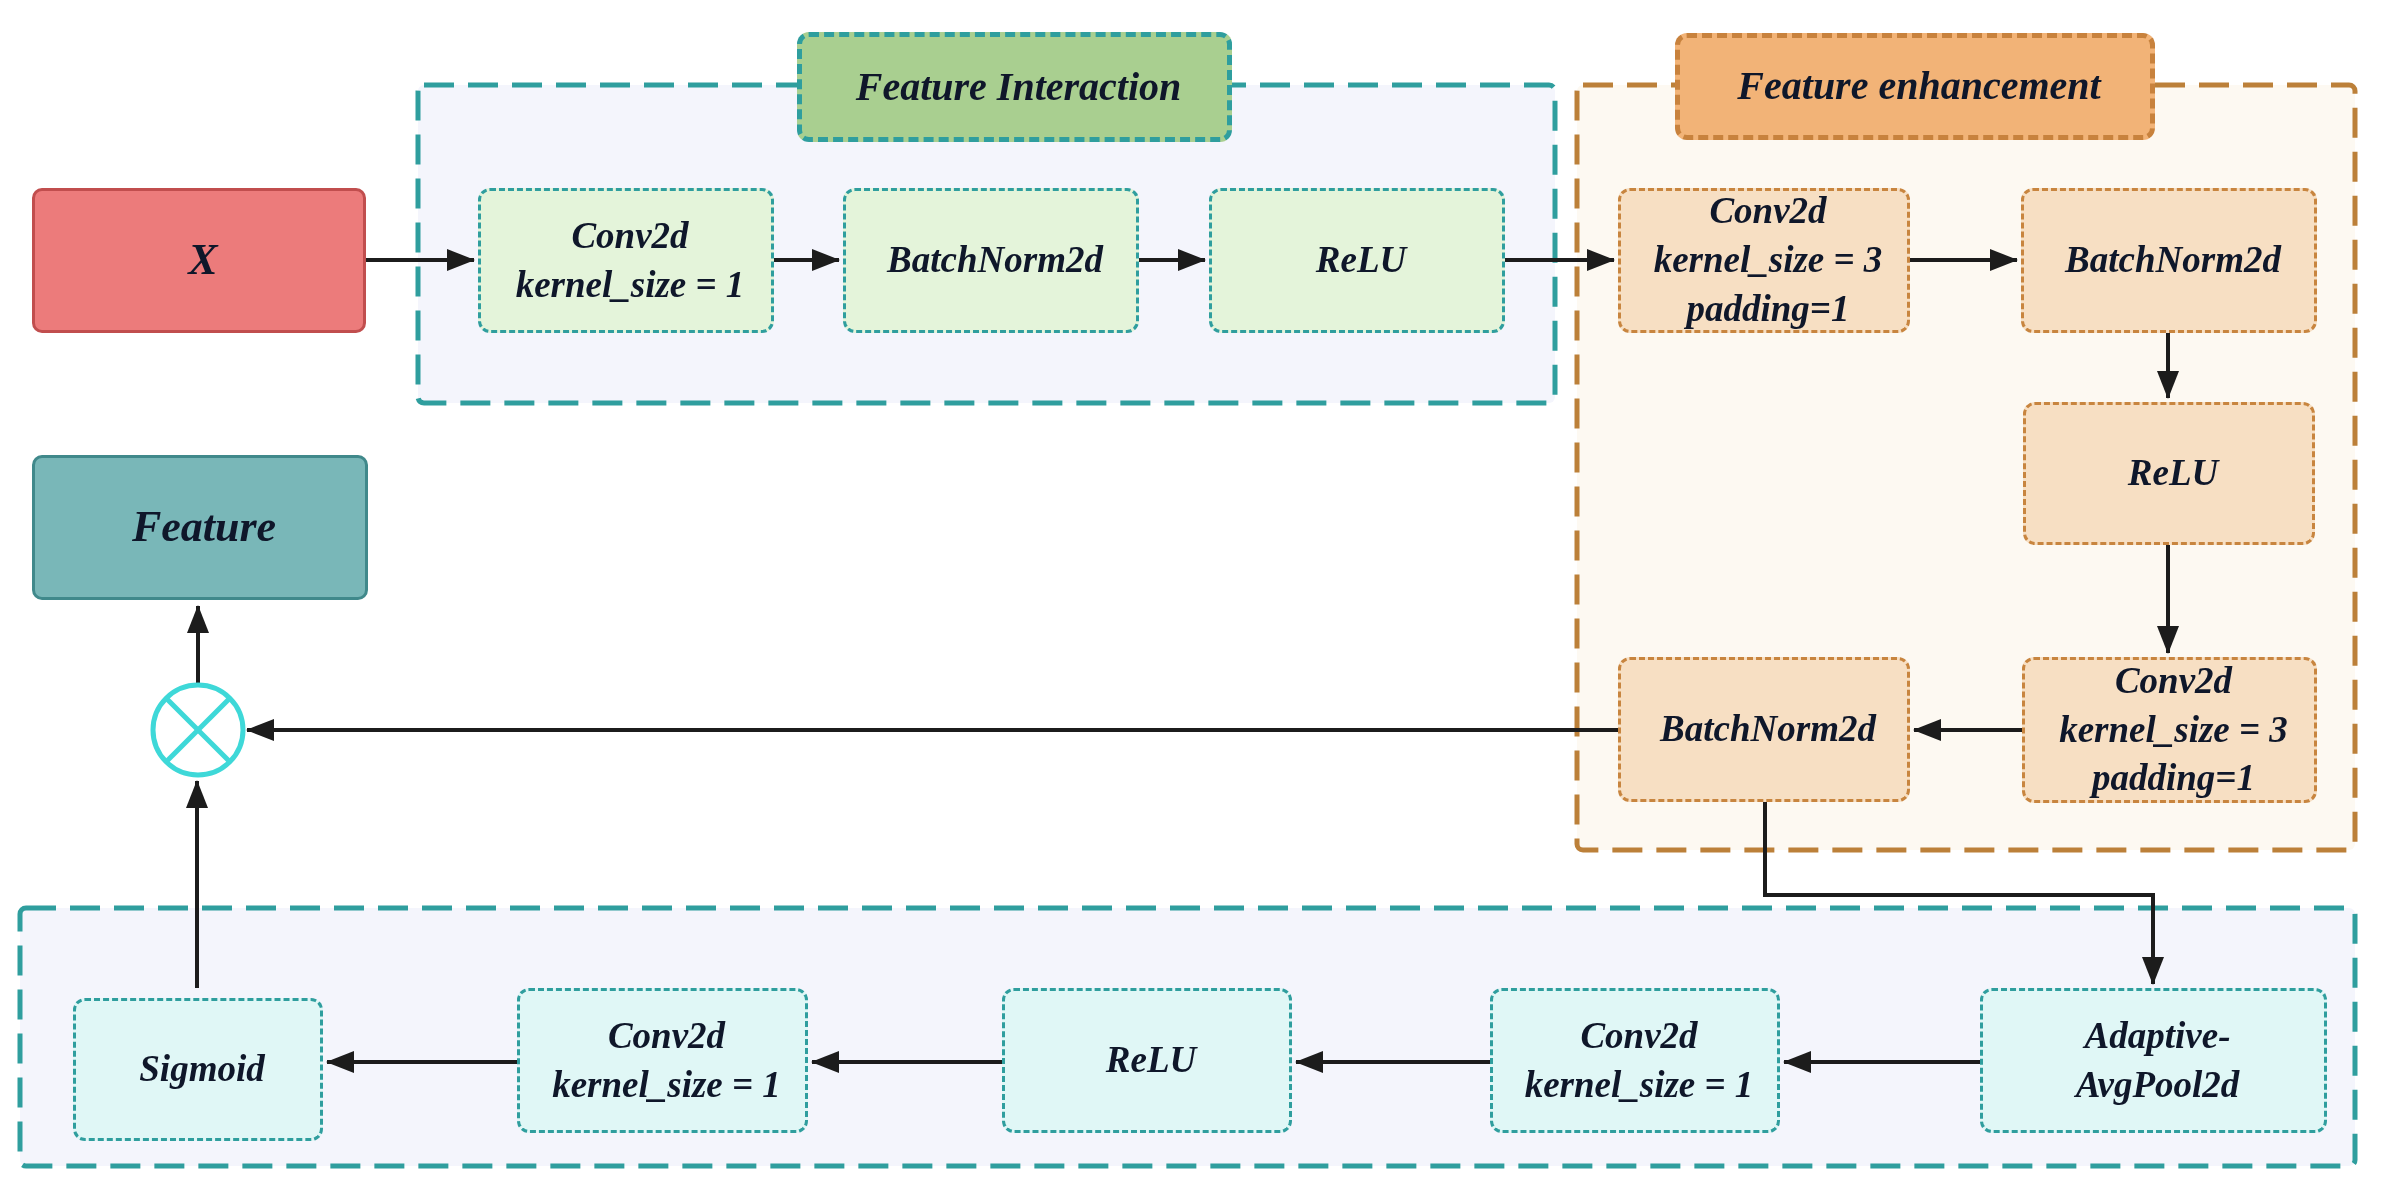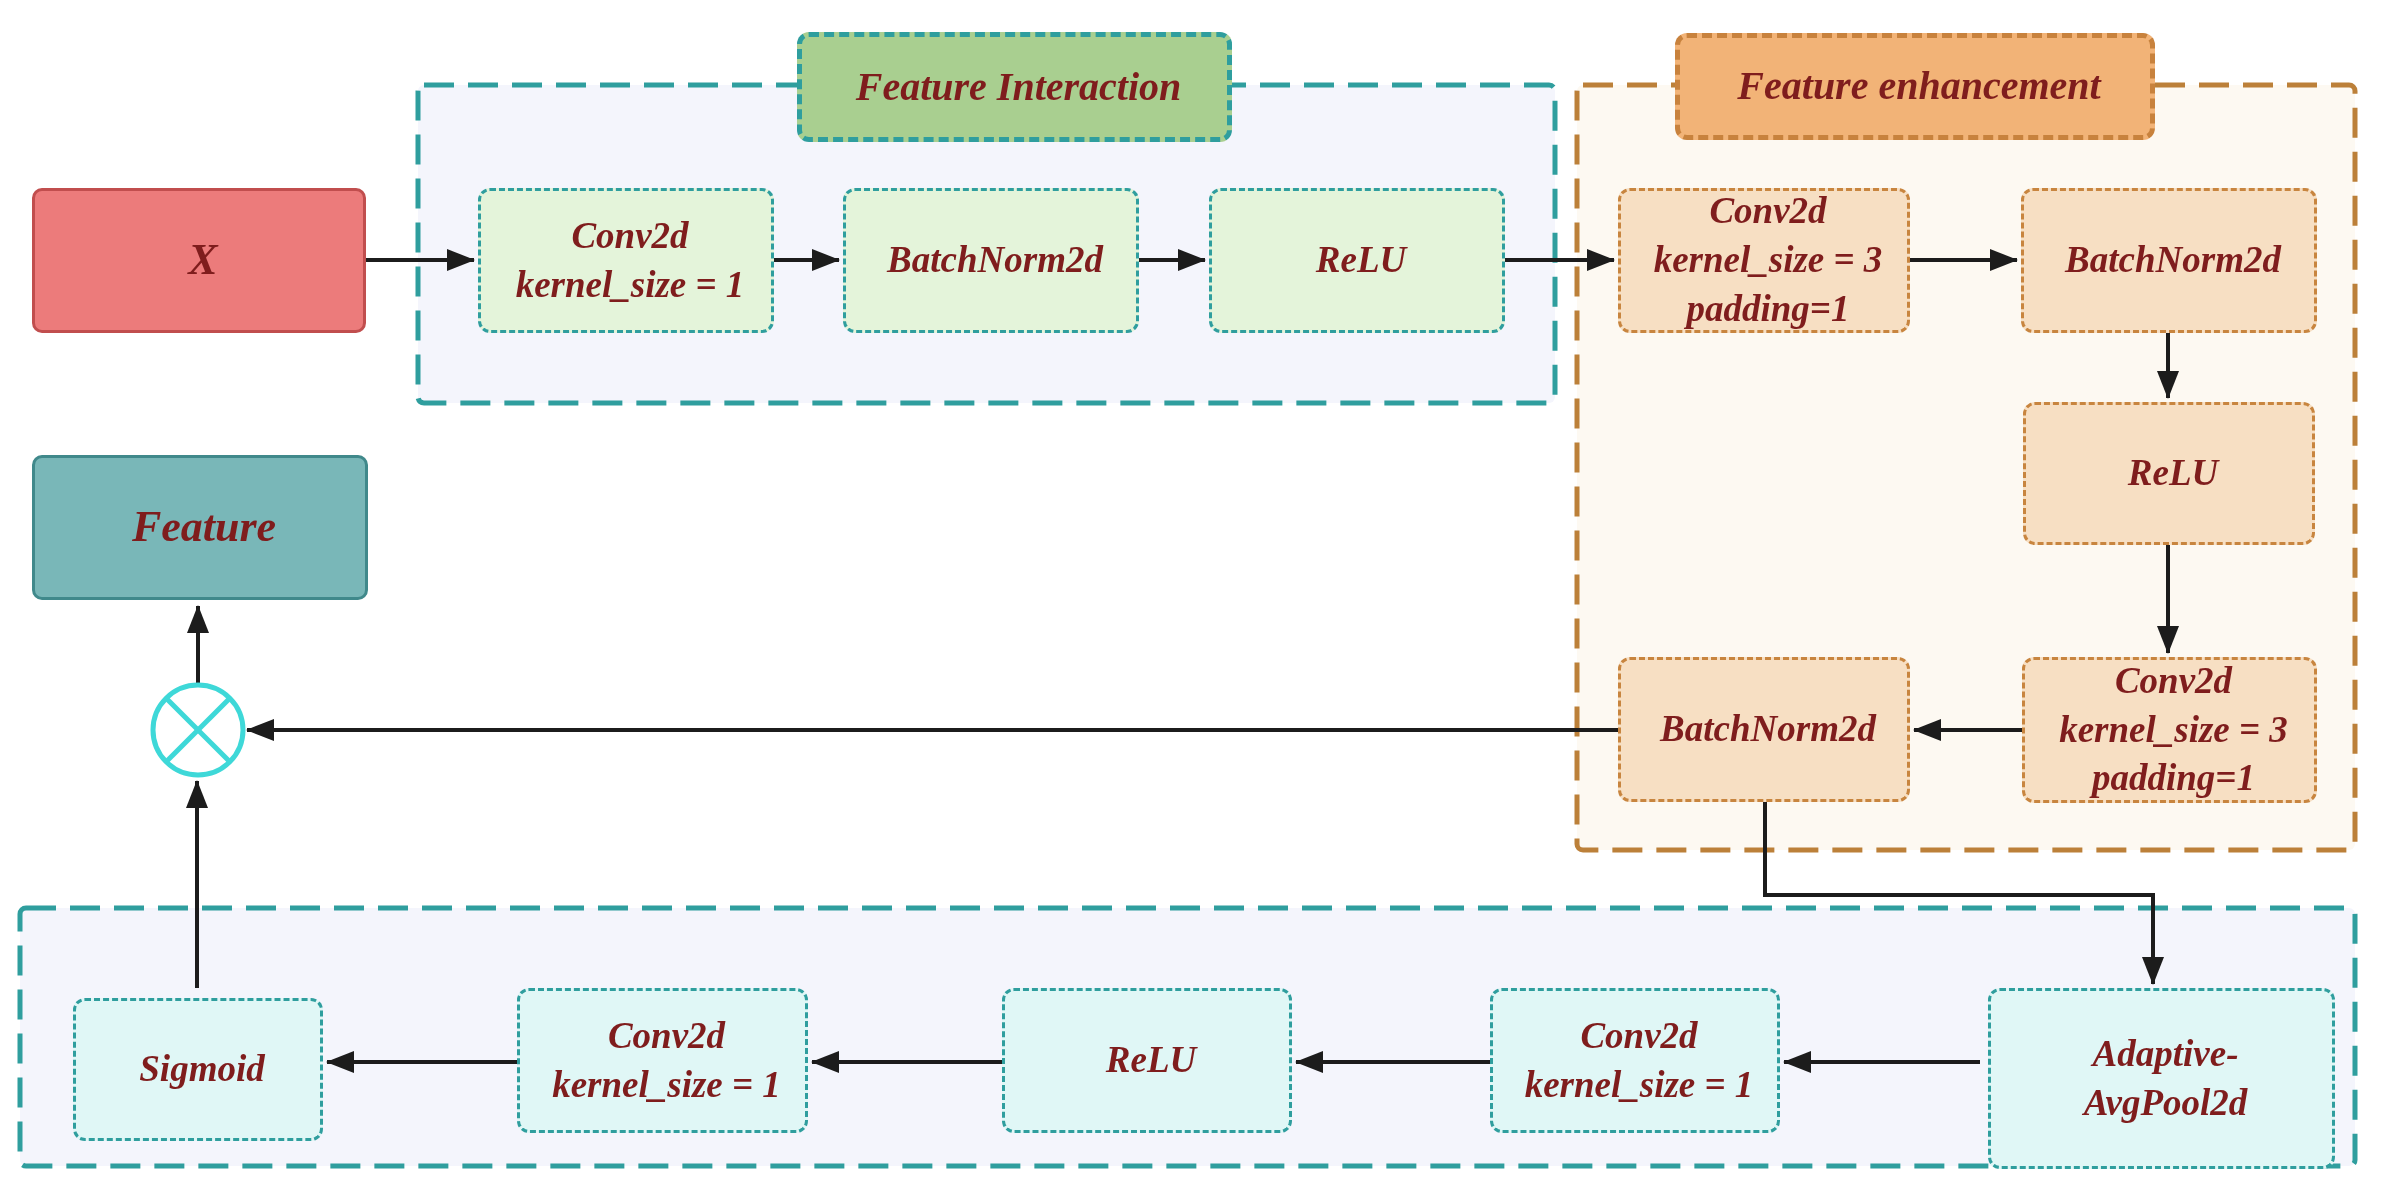--- a/index.html
+++ b/index.html
@@ -1,21 +1,21 @@
 <!DOCTYPE html>
 <html><head>
 <meta charset="utf-8">
 <style>
   html,body{margin:0;padding:0;background:#ffffff;}
   .canvas{position:relative;width:2385px;height:1197px;background:#ffffff;overflow:hidden;
           font-family:"Liberation Serif","DejaVu Serif",serif;}
   .canvas svg.overlay{position:absolute;left:0;top:0;z-index:1;}
   .node{position:absolute;z-index:2;box-sizing:border-box;display:flex;flex-direction:column;
         align-items:center;justify-content:center;text-align:right;
-        font-weight:bold;font-style:italic;color:#7f1d1d;border-radius:12px;padding-left:8px;}
+        font-weight:bold;font-style:italic;color:#0f172a;border-radius:12px;padding-left:8px;}
   .node .ln{line-height:1.32;white-space:nowrap;}
   
   .solid{border-radius:10px;font-size:44px;}
   .x-box{left:32px;top:188px;width:334px;height:145px;background:#ec7b7b;border:3px solid #c14e4e;}
   .out-box{left:32px;top:455px;width:336px;height:145px;background:#79b7b8;border:3px solid #40898b;}
   
   .gtitle{font-size:40px;z-index:3;}
   .fi-title{left:797px;top:32px;width:435px;height:110px;background:#a9cf90;border:5px dashed #2f9e9e;}
   .fe-title{left:1675px;top:33px;width:480px;height:107px;background:#f2b377;border:5px dashed #c8823d;}
   .am-title{left:803px;top:848px;width:470px;height:110px;background:#aeebe9;border:5px dashed #2f9e9e;}
@@ -117,18 +117,18 @@
     <div class="ln">Conv2d</div>
     <div class="ln">kernel_size = 1</div>
   </div>
   <div class="node op cyan" style="left:1002px;top:988px;width:290px;height:145px;">
     <div class="ln">ReLU</div>
   </div>
   <div class="node op cyan" style="left:1490px;top:988px;width:290px;height:145px;">
     <div class="ln">Conv2d</div>
     <div class="ln">kernel_size = 1</div>
   </div>
-  <div class="node op cyan" style="left:1980px;top:988px;width:347px;height:181px;margin-left:8px;">
+  <div class="node op cyan" style="left:1980px;top:988px;width:347px;height:145px;">
     <div class="ln">Adaptive-</div>
     <div class="ln">AvgPool2d</div>
   </div>
 
 </div>
 
 </body></html>

